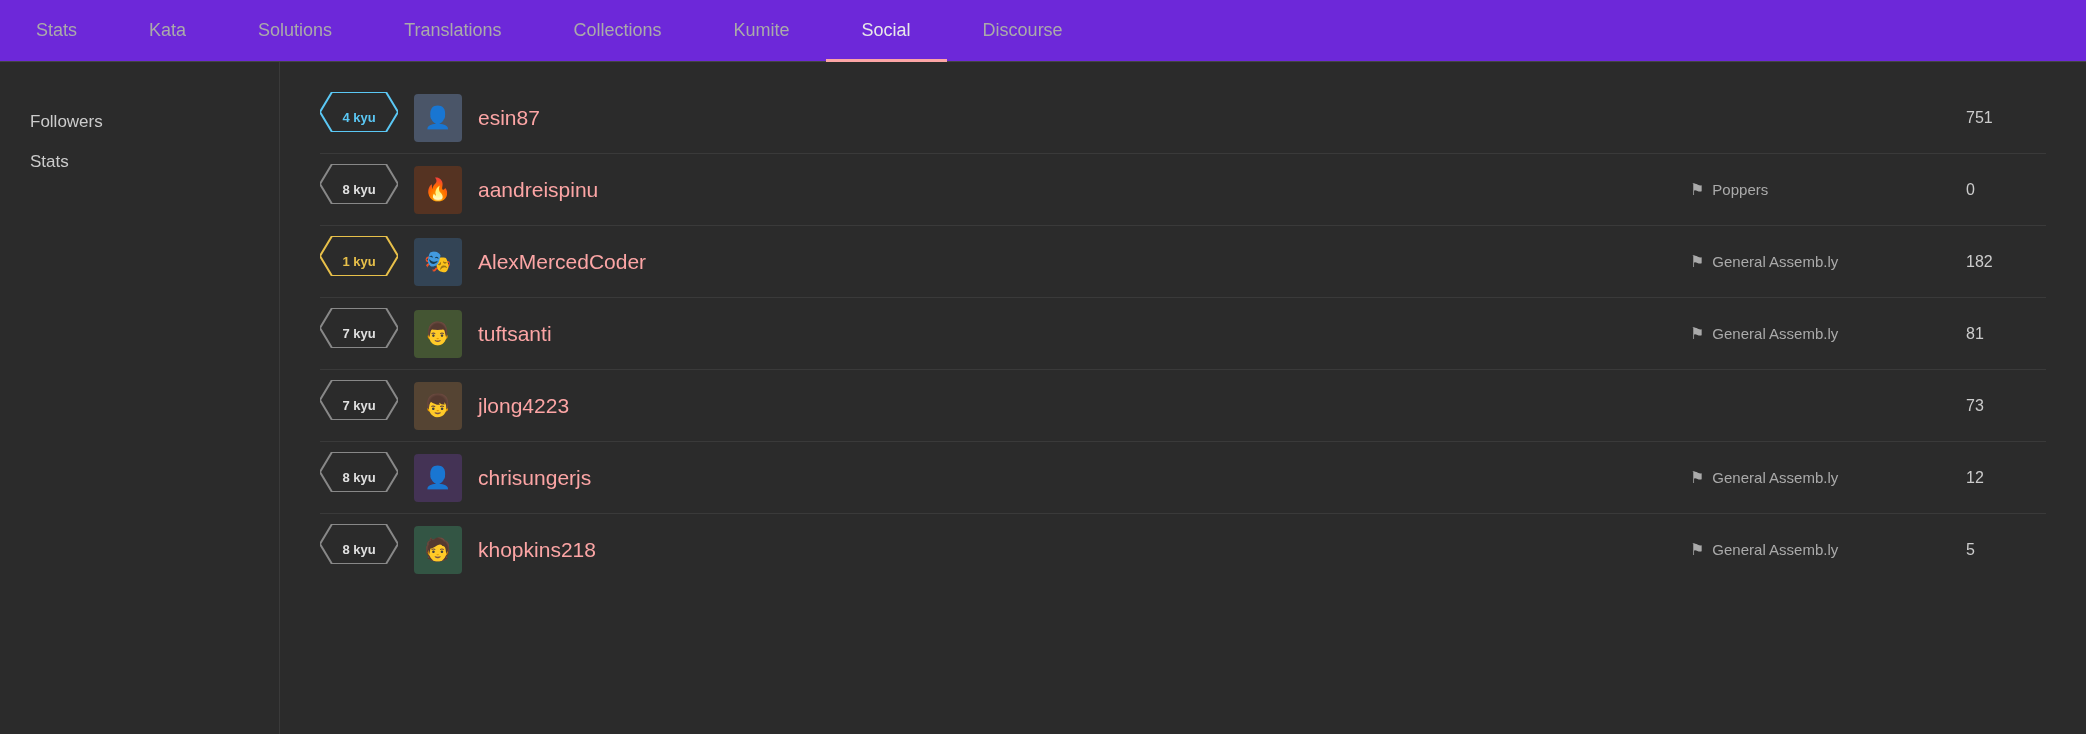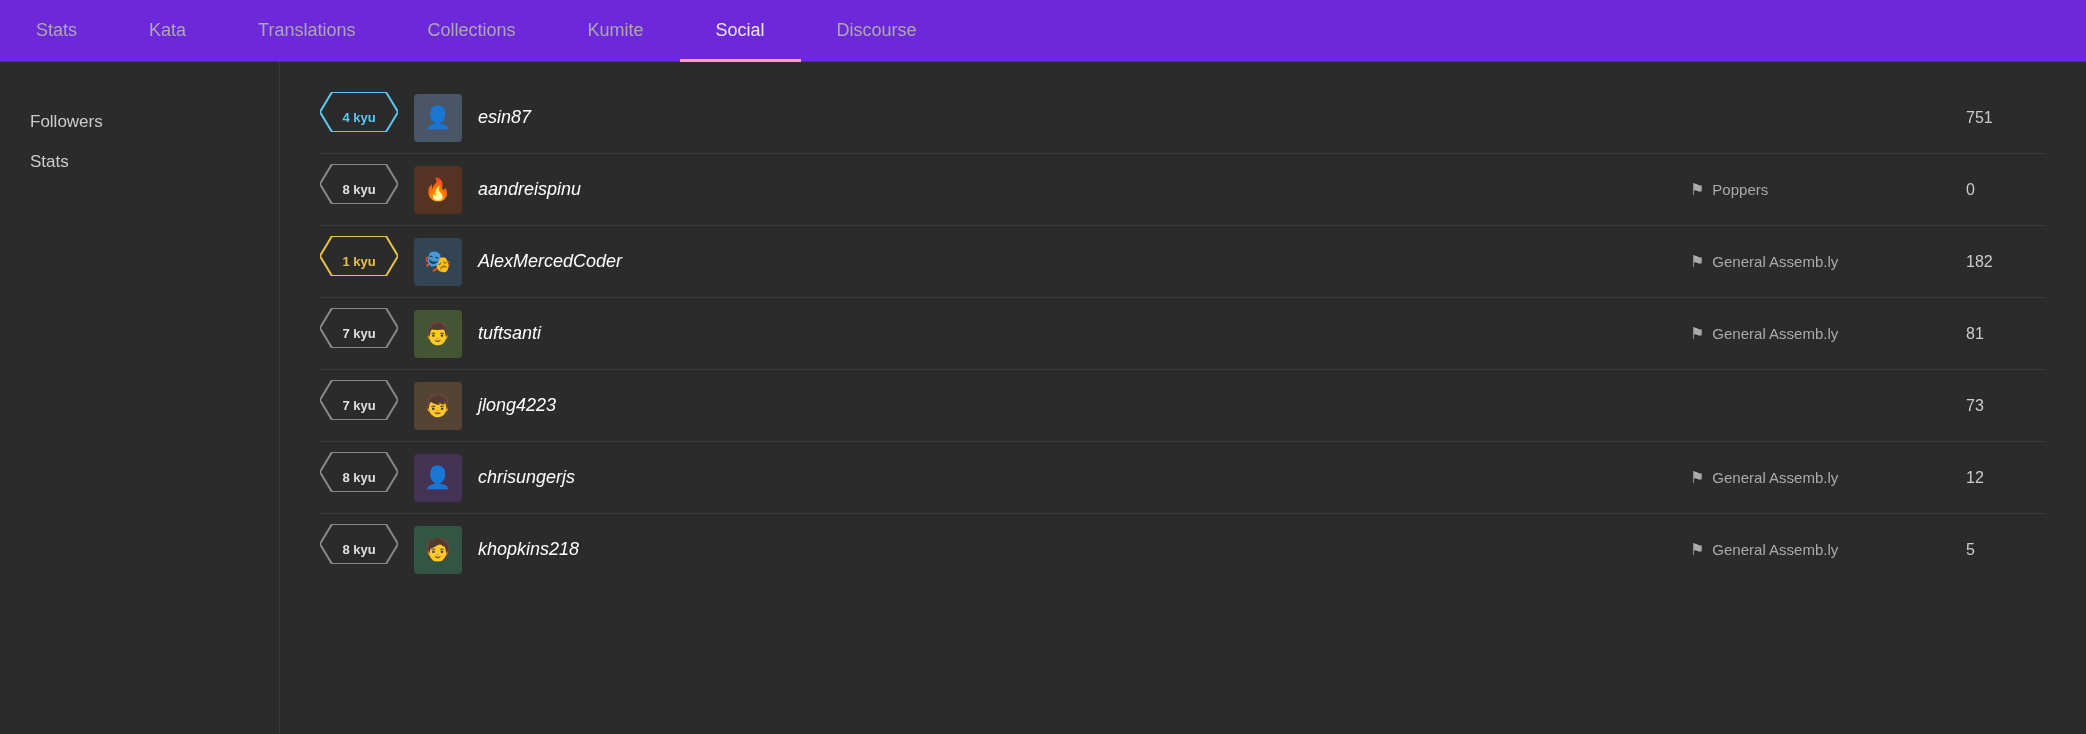--- a/index.html
+++ b/index.html
@@ -121,24 +121,23 @@
       display: flex;
       align-items: center;
       justify-content: center;
       overflow: hidden;
       font-size: 20px;
     }
 
     
     .username {
       flex: 1;
-      font-size: 18px;
-      color: #ffffff;
+      font-size: 21px;
+      color: #fca5a5;
       min-width: 200px;
-      font-style: italic;
     }
 
     
     .clan-area {
       display: flex;
       align-items: center;
       gap: 8px;
       min-width: 260px;
       color: #aaa;
       font-size: 15px;
@@ -156,20 +155,21 @@
       color: #ccc;
       padding-right: 20px;
     }
   </style>
 </head>
 <body>
 
 <div class="tab-bar">
 <div class="tab">Stats</div>
     <div class="tab">Kata</div>
+    <div class="tab">Solutions</div>
     <div class="tab">Translations</div>
     <div class="tab">Collections</div>
     <div class="tab">Kumite</div>
     <div class="tab active">Social</div>
     <div class="tab">Discourse</div>
   </div>
 
 <div class="main">
 
   <div class="sidebar">

